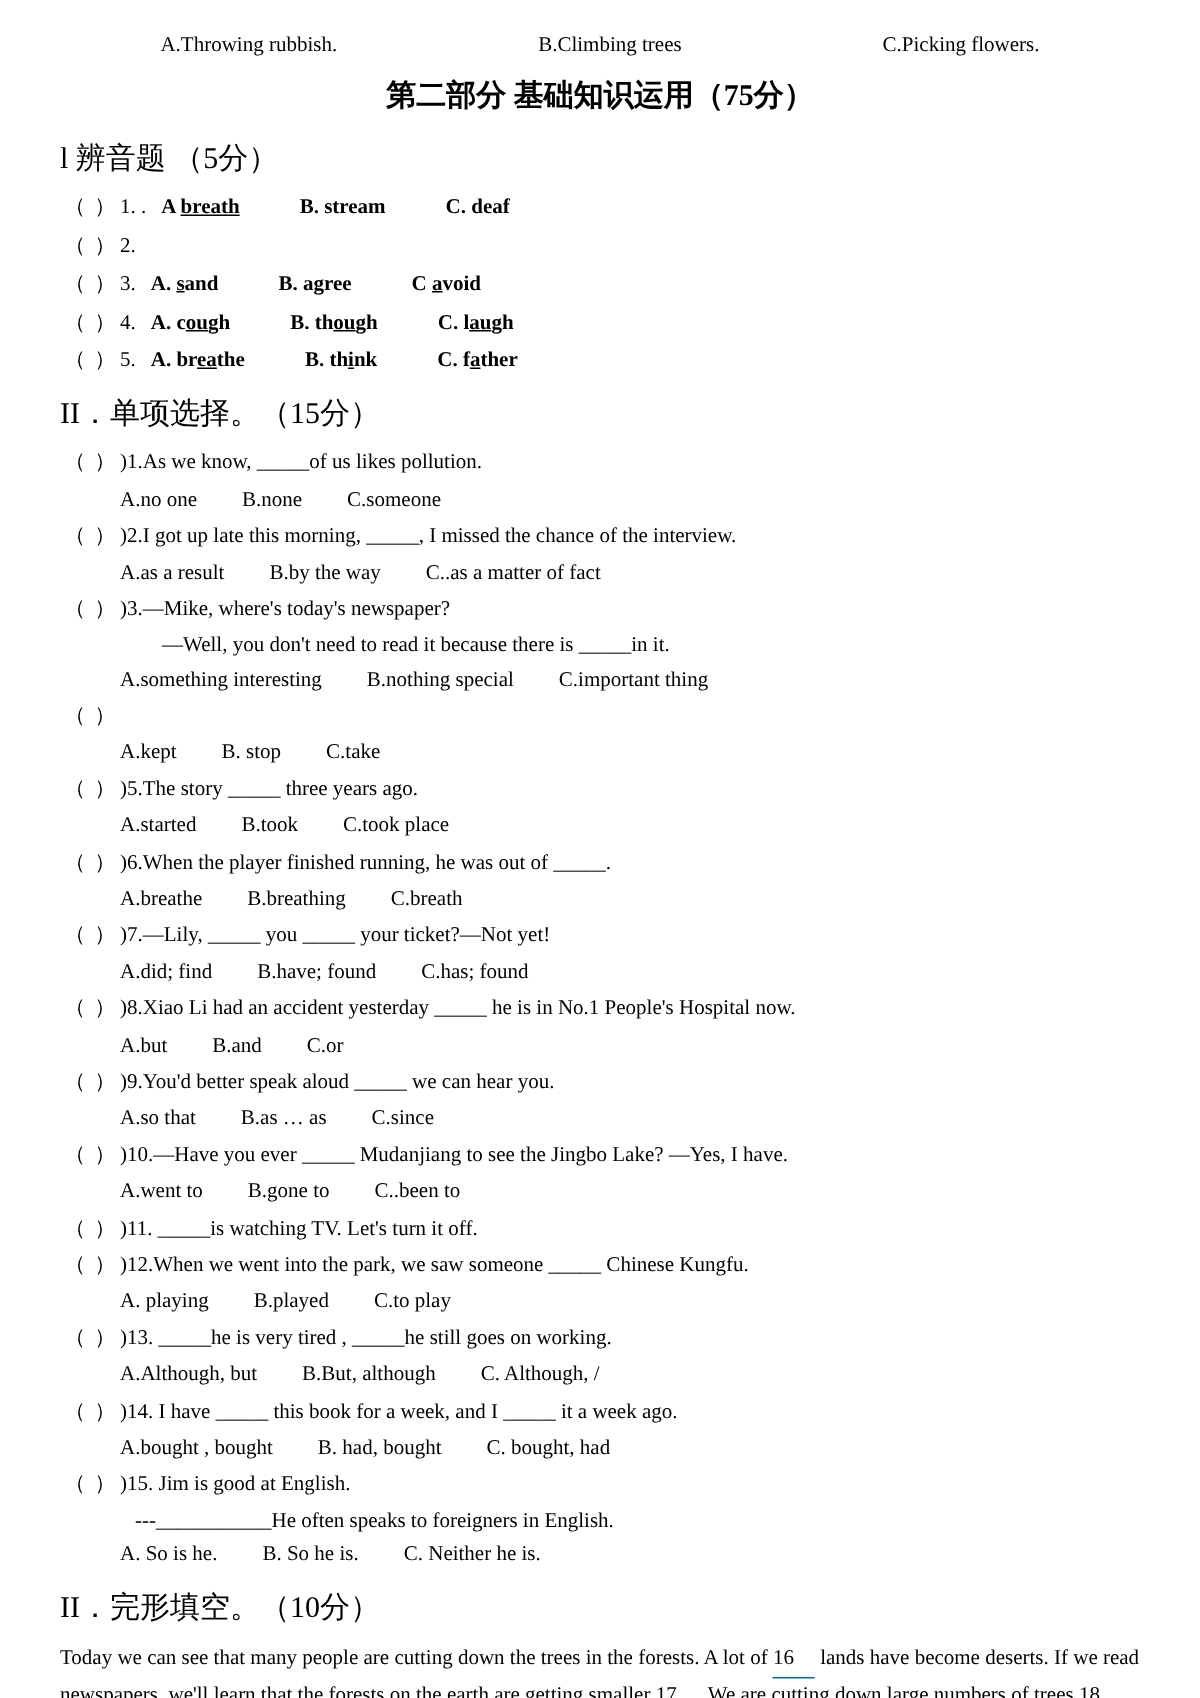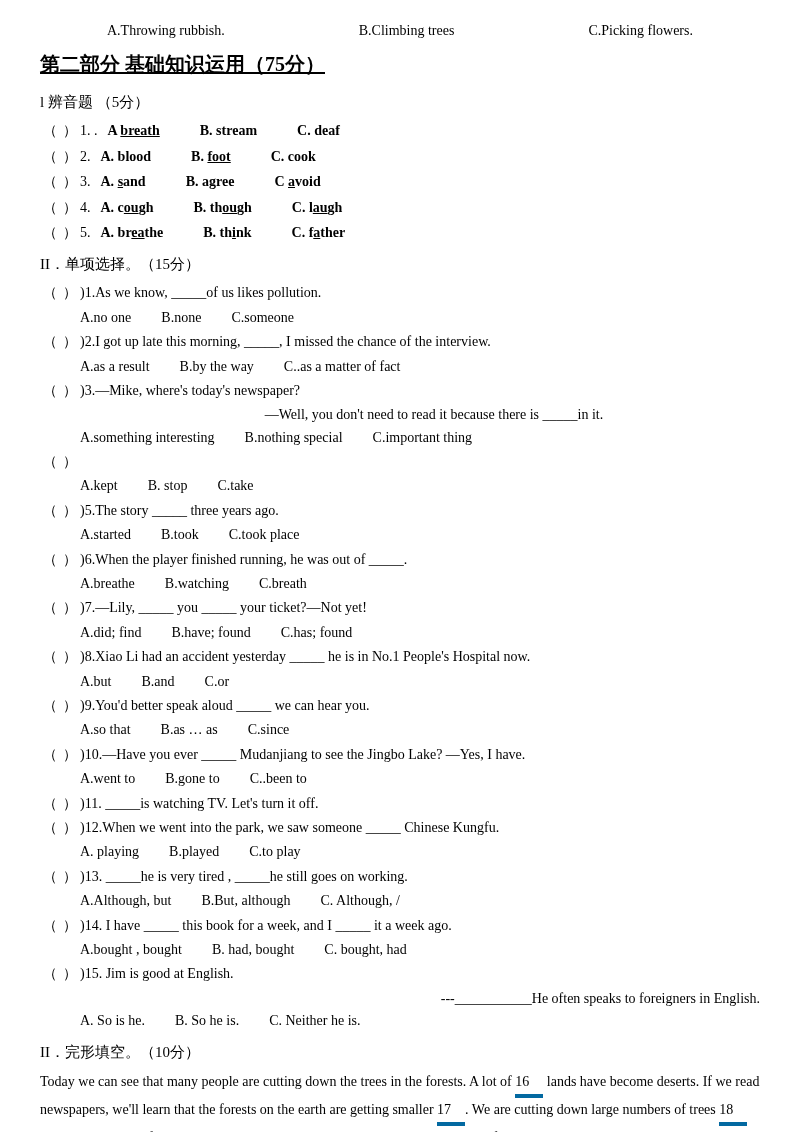--- a/index.html
+++ b/index.html
@@ -6,26 +6,26 @@
     body {
       font-family: "SimSun", "宋体", serif;
       font-size: 14px;
       background: #fff;
       color: #000;
       width: 800px;
       min-height: 1132px;
       padding: 20px 40px;
       line-height: 1.6;
     }
-    .section-title { font-size: 15px; margin: 8px 0 6px 0; }
+    .section-title { font-size: 20px; margin: 8px 0 6px 0; }
     .part-title {
       font-size: 20px;
       font-weight: bold;
+      text-align: center;
       margin: 6px 0 10px 0;
-      text-decoration: underline;
     }
     .question-row {
       display: flex;
       align-items: baseline;
       margin: 2px 0;
     }
     .paren {
       display: inline-block;
       width: 20px;
       text-align: center;
@@ -49,21 +49,21 @@
     }
     .phonetics-options {
       display: flex;
       gap: 40px;
       margin-left: 10px;
       font-weight: bold;
     }
     .fill-blank {
       display: inline-block;
       min-width: 28px;
-      border-bottom: 4px solid #0369a1;
+      border-bottom: 1px solid #0369a1;
     }
     p { margin: 4px 0; line-height: 1.7; }
   </style>
 </head>
 <body>
 
 <div class="header-line">
   <span>A.Throwing rubbish.</span>
   <span>B.Climbing trees</span>
   <span>C.Picking flowers.</span>
@@ -82,25 +82,20 @@
       <span>A <span class="underline">breath</span></span>
       <span>B. stream</span>
       <span>C. deaf</span>
     </span>
   </div>
 
   <div class="phonetics-row">
     <span class="paren">（</span>
     <span class="paren">）</span>
     <span>2.</span>
-    <span class="phonetics-options">
-      <span>A. blood</span>
-      <span>B.  <span class="underline">foot</span></span>
-      <span>C. cook</span>
-    </span>
   </div>
 
   <div class="phonetics-row">
     <span class="paren">（</span>
     <span class="paren">）</span>
     <span>3.</span>
     <span class="phonetics-options">
       <span>A. <span class="underline">s</span>and</span>
       <span>B. agree</span>
       <span>C <span class="underline">a</span>void</span>
@@ -153,21 +148,21 @@
     <span>A.as a result</span>
     <span>B.by the way</span>
     <span>C..as a matter of fact</span>
   </div>
 
   <div class="question-row">
     <span class="paren">（</span>
       <span class="paren">）</span>
     <span>)3.—Mike, where's today's newspaper?</span>
   </div>
-  <div style="margin-left:68px;text-align:center;">—Well, you don't need to read it because there is _____in it.</div>
+  <div style="margin-left:68px;">—Well, you don't need to read it because there is _____in it.</div>
   <div class="options">
     <span>A.something interesting</span>
     <span>B.nothing special</span>
     <span>C.important thing</span>
   </div>
 
   <div class="question-row">
     <span class="paren">（</span>
       <span class="paren">）</span>
   </div>
@@ -188,21 +183,21 @@
     <span>C.took place</span>
   </div>
 
   <div class="question-row">
     <span class="paren">（</span>
       <span class="paren">）</span>
     <span>)6.When the player finished running, he was out of _____.</span>
   </div>
   <div class="options">
     <span>A.breathe</span>
-    <span>B.watching</span>
+    <span>B.breathing</span>
     <span>C.breath</span>
   </div>
 
   <div class="question-row">
     <span class="paren">（</span>
       <span class="paren">）</span>
     <span>)7.—Lily, _____ you _____ your ticket?—Not yet!</span>
   </div>
   <div class="options">
     <span>A.did; find</span>
@@ -280,21 +275,21 @@
     <span>A.bought , bought</span>
     <span>B.  had, bought</span>
     <span>C. bought, had</span>
   </div>
 
   <div class="question-row">
     <span class="paren">（</span>
       <span class="paren">）</span>
     <span>)15. Jim is good at English.</span>
   </div>
-  <div style="margin-left:50px;text-align:right;">---___________He often speaks to foreigners in English.</div>
+  <div style="margin-left:50px;">---___________He often speaks to foreigners in English.</div>
   <div class="options">
     <span>A.  So is he.</span>
     <span>B.  So he is.</span>
     <span>C.  Neither he is.</span>
   </div>
 </div>
 
 <div>
   <div class="section-title">II．完形填空。（10分）</div>
   <p>

